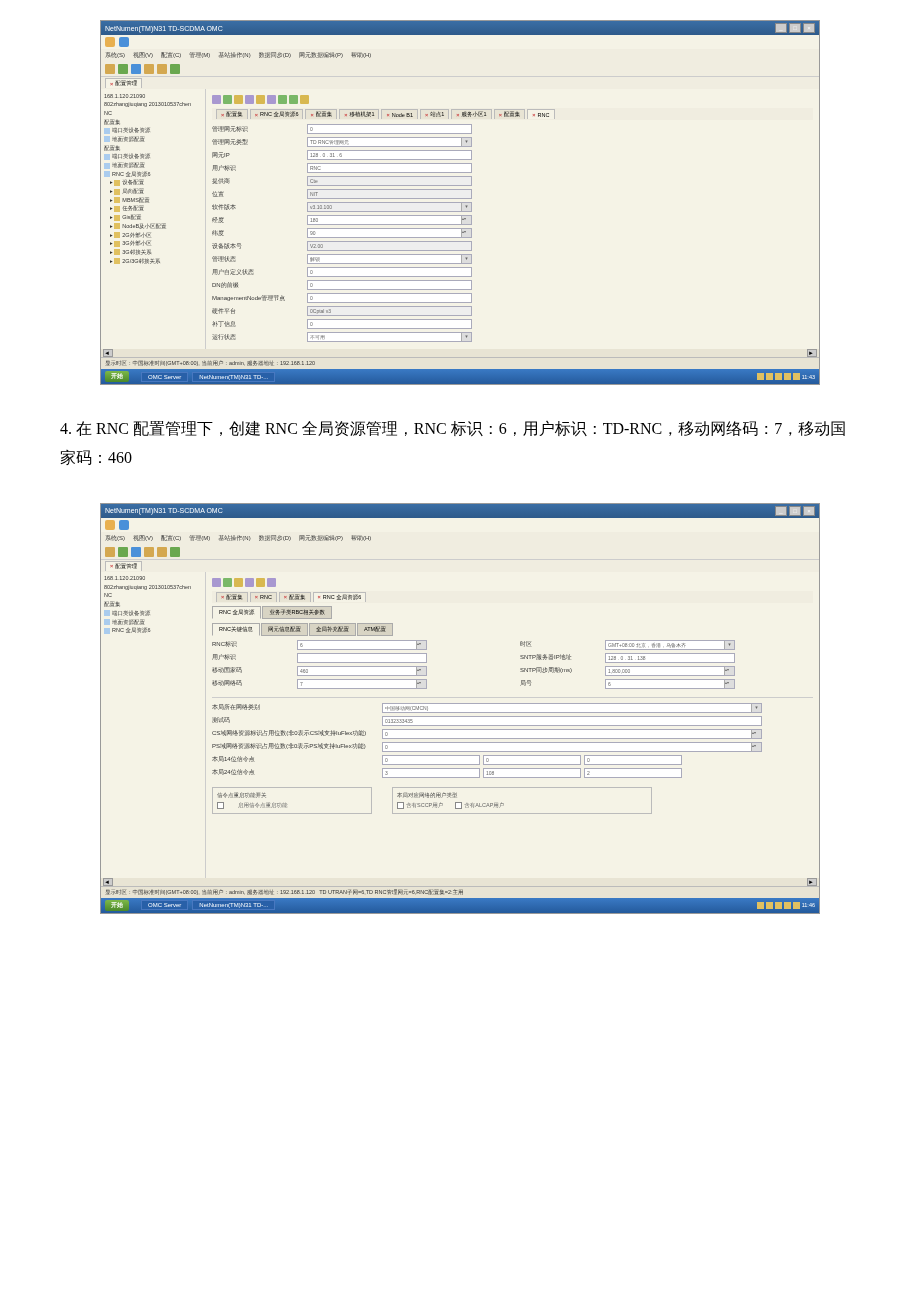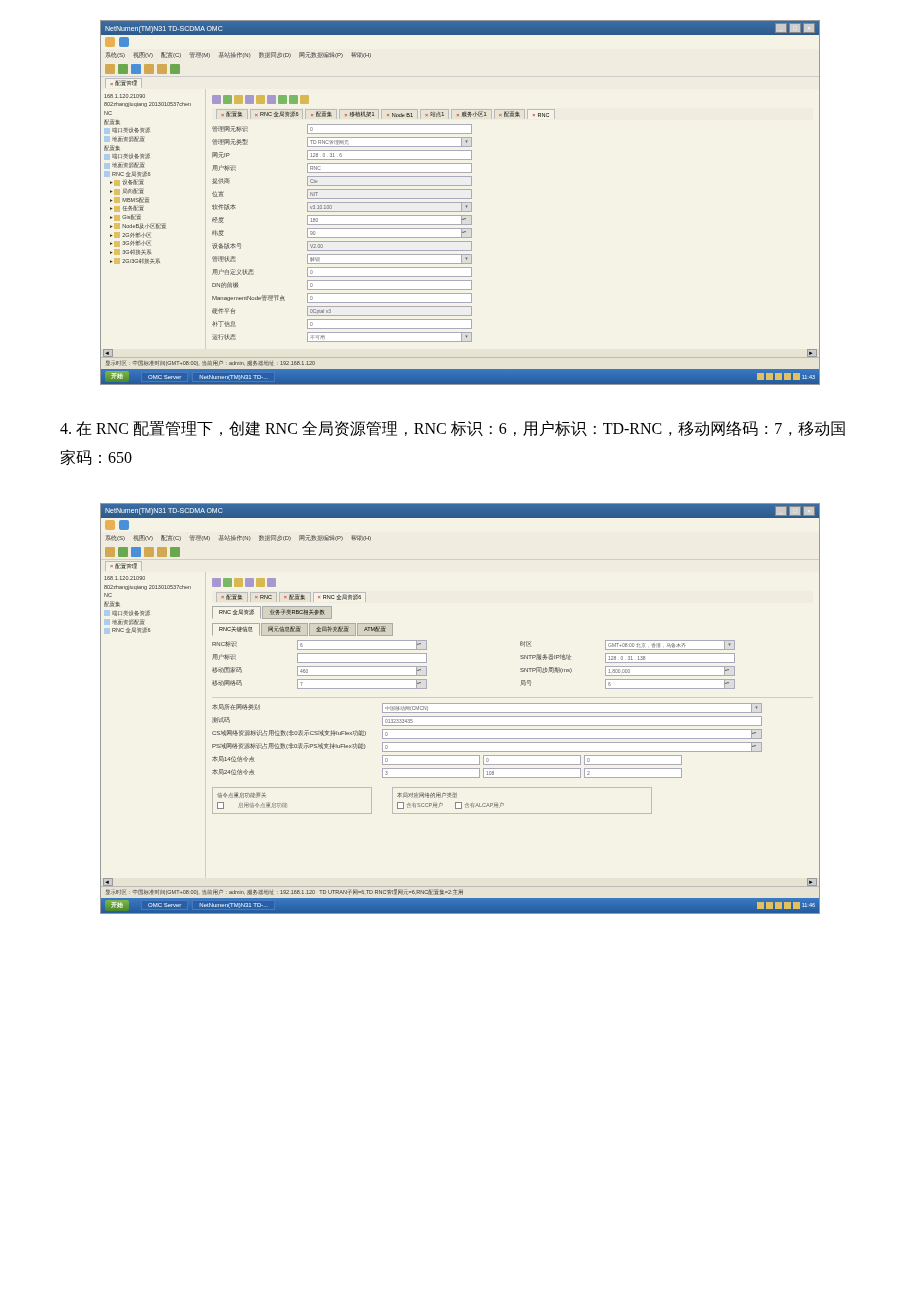--- a/index.html
+++ b/index.html
@@ -425,21 +425,21 @@
         <div class="tray-ico"></div>
         <div class="tray-ico"></div>
         <div class="tray-ico"></div>
         <div class="tray-ico"></div>
         <div class="tray-ico"></div>
         <span>11:43</span>
       </div>
     </div>
   </div>
 
-  <div class="caption">4. 在 RNC 配置管理下，创建 RNC 全局资源管理，RNC 标识：6，用户标识：TD-RNC，移动网络码：7，移动国家码：650</div>
+  <div class="caption">4. 在 RNC 配置管理下，创建 RNC 全局资源管理，RNC 标识：6，用户标识：TD-RNC，移动网络码：7，移动国家码：460</div>
 
   <div class="screenshot">
     <div class="titlebar">
       <span>NetNumen(TM)N31 TD-SCDMA OMC</span>
       <div class="winbtns">
         <div class="winbtn">_</div>
         <div class="winbtn">□</div>
         <div class="winbtn">×</div>
       </div>
     </div>

